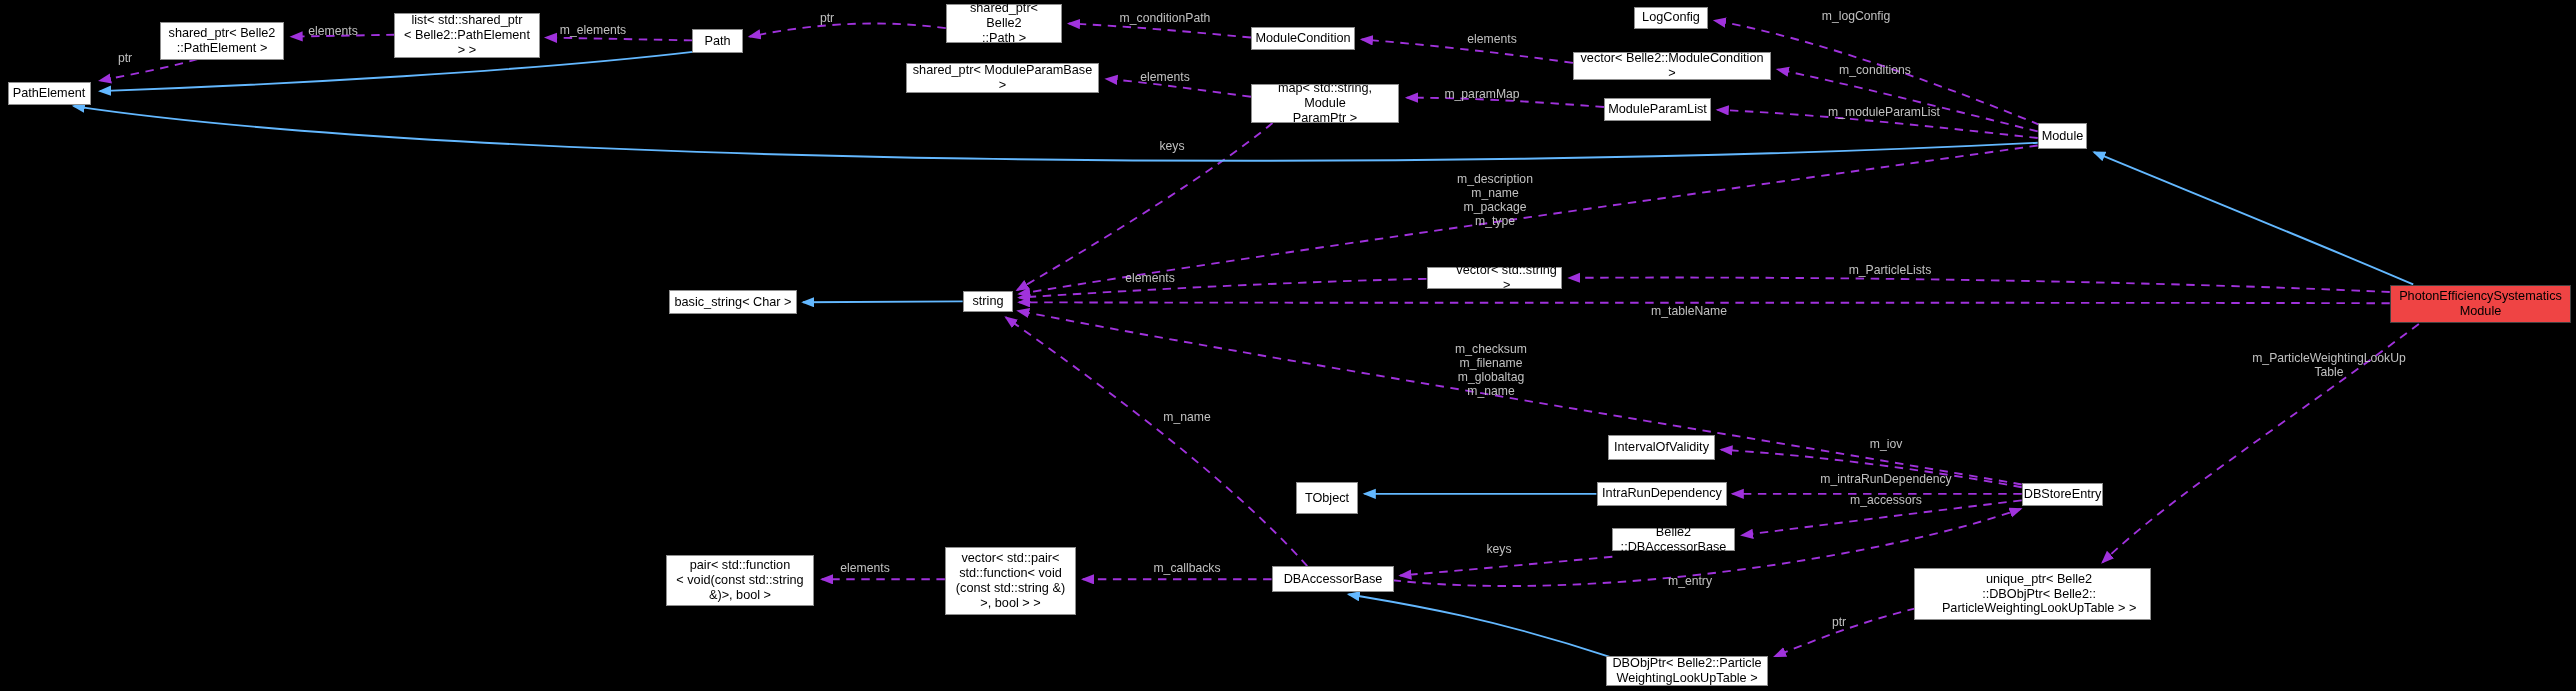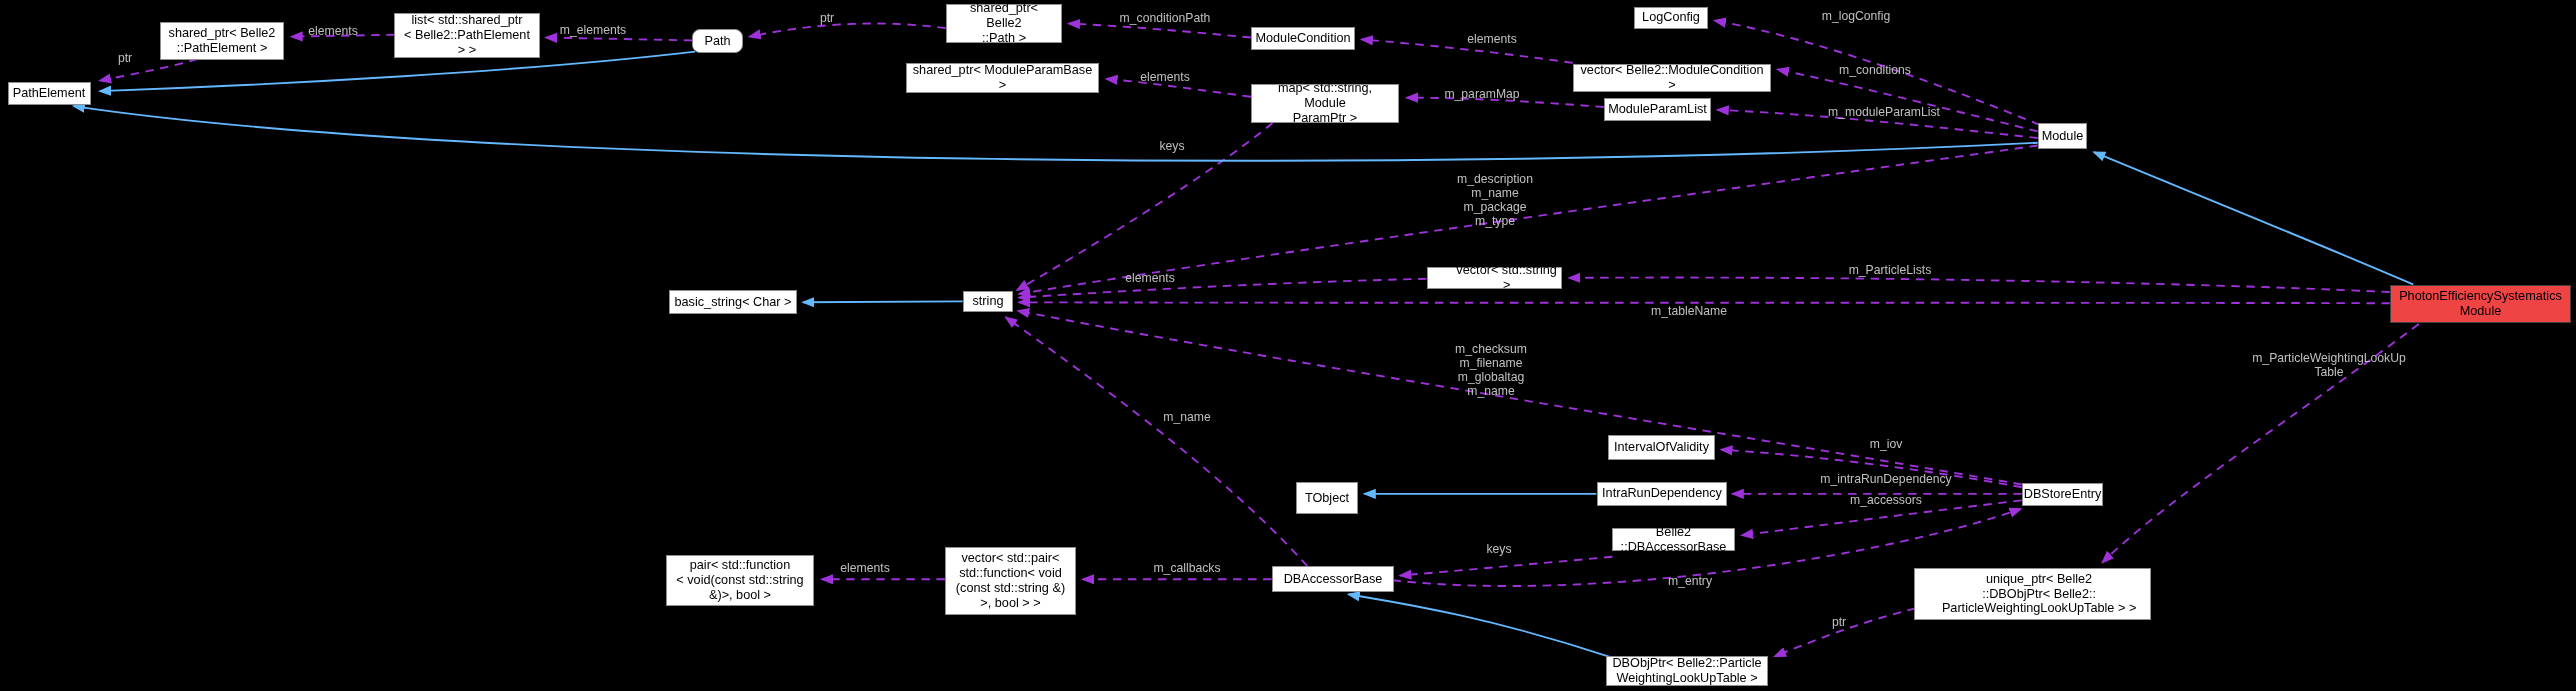--- a/index.html
+++ b/index.html
@@ -64,29 +64,29 @@
       <path d="M 2170 152 C 1500 186, 500 176, 78 113" marker-end="url(#mb)"></path>
       <path d="M 740 55 C 560 76, 302 90, 106 97" marker-end="url(#mb)"></path>
     </g>
   </svg>
 
   <div class="node" style="left:160px;top:21.6px;width:124px;height:38px;">shared_ptr&lt; Belle2
 ::PathElement &gt;</div>
   <div class="node" style="left:394px;top:13px;width:146px;height:45px;">list&lt; std::shared_ptr
 &lt; Belle2::PathElement &gt; &gt;</div>
   <div class="node" style="left:7.5px;top:82px;width:83px;height:22.5px;">PathElement</div>
-  <div class="node" style="left:692px;top:29px;width:51px;height:24.4px;border-radius:8px;">Path</div>
+  <div class="node" style="left:692px;top:29px;width:51px;height:24.4px;">Path</div>
   <div class="node" style="left:946px;top:3.8px;width:116px;height:39px;">shared_ptr&lt; Belle2
 ::Path &gt;</div>
   <div class="node" style="left:1251px;top:27px;width:104px;height:22.5px;">ModuleCondition</div>
   <div class="node" style="left:906px;top:63px;width:193px;height:30px;">shared_ptr&lt; ModuleParamBase &gt;</div>
   <div class="node" style="left:1251px;top:84px;width:148px;height:39px;">map&lt; std::string, Module
 ParamPtr &gt;</div>
   <div class="node" style="left:1634px;top:6.6px;width:74px;height:22.5px;">LogConfig</div>
-  <div class="node" style="left:1573px;top:52px;width:198px;height:28px;margin-top:12px;">vector&lt; Belle2::ModuleCondition &gt;</div>
+  <div class="node" style="left:1573px;top:52px;width:198px;height:28px;">vector&lt; Belle2::ModuleCondition &gt;</div>
   <div class="node" style="left:1604px;top:98px;width:107px;height:22.5px;">ModuleParamList</div>
   <div class="node" style="left:2038px;top:123px;width:49px;height:26px;">Module</div>
   <div class="node" style="left:669px;top:290px;width:128px;height:24.4px;">basic_string&lt; Char &gt;</div>
   <div class="node" style="left:963px;top:291px;width:50px;height:20.7px;">string</div>
   <div class="node" style="left:1427px;top:267px;width:135px;height:21.6px;padding-left:28px;">vector&lt; std::string &gt;</div>
   <div class="node hl" style="left:2390px;top:285px;width:181px;height:38px;">PhotonEfficiencySystematics
 Module</div>
   <div class="node" style="left:1608px;top:435px;width:107px;height:25px;">IntervalOfValidity</div>
   <div class="node" style="left:1296px;top:482px;width:62px;height:32px;">TObject</div>
   <div class="node" style="left:1597px;top:482px;width:130px;height:23.5px;">IntraRunDependency</div>

